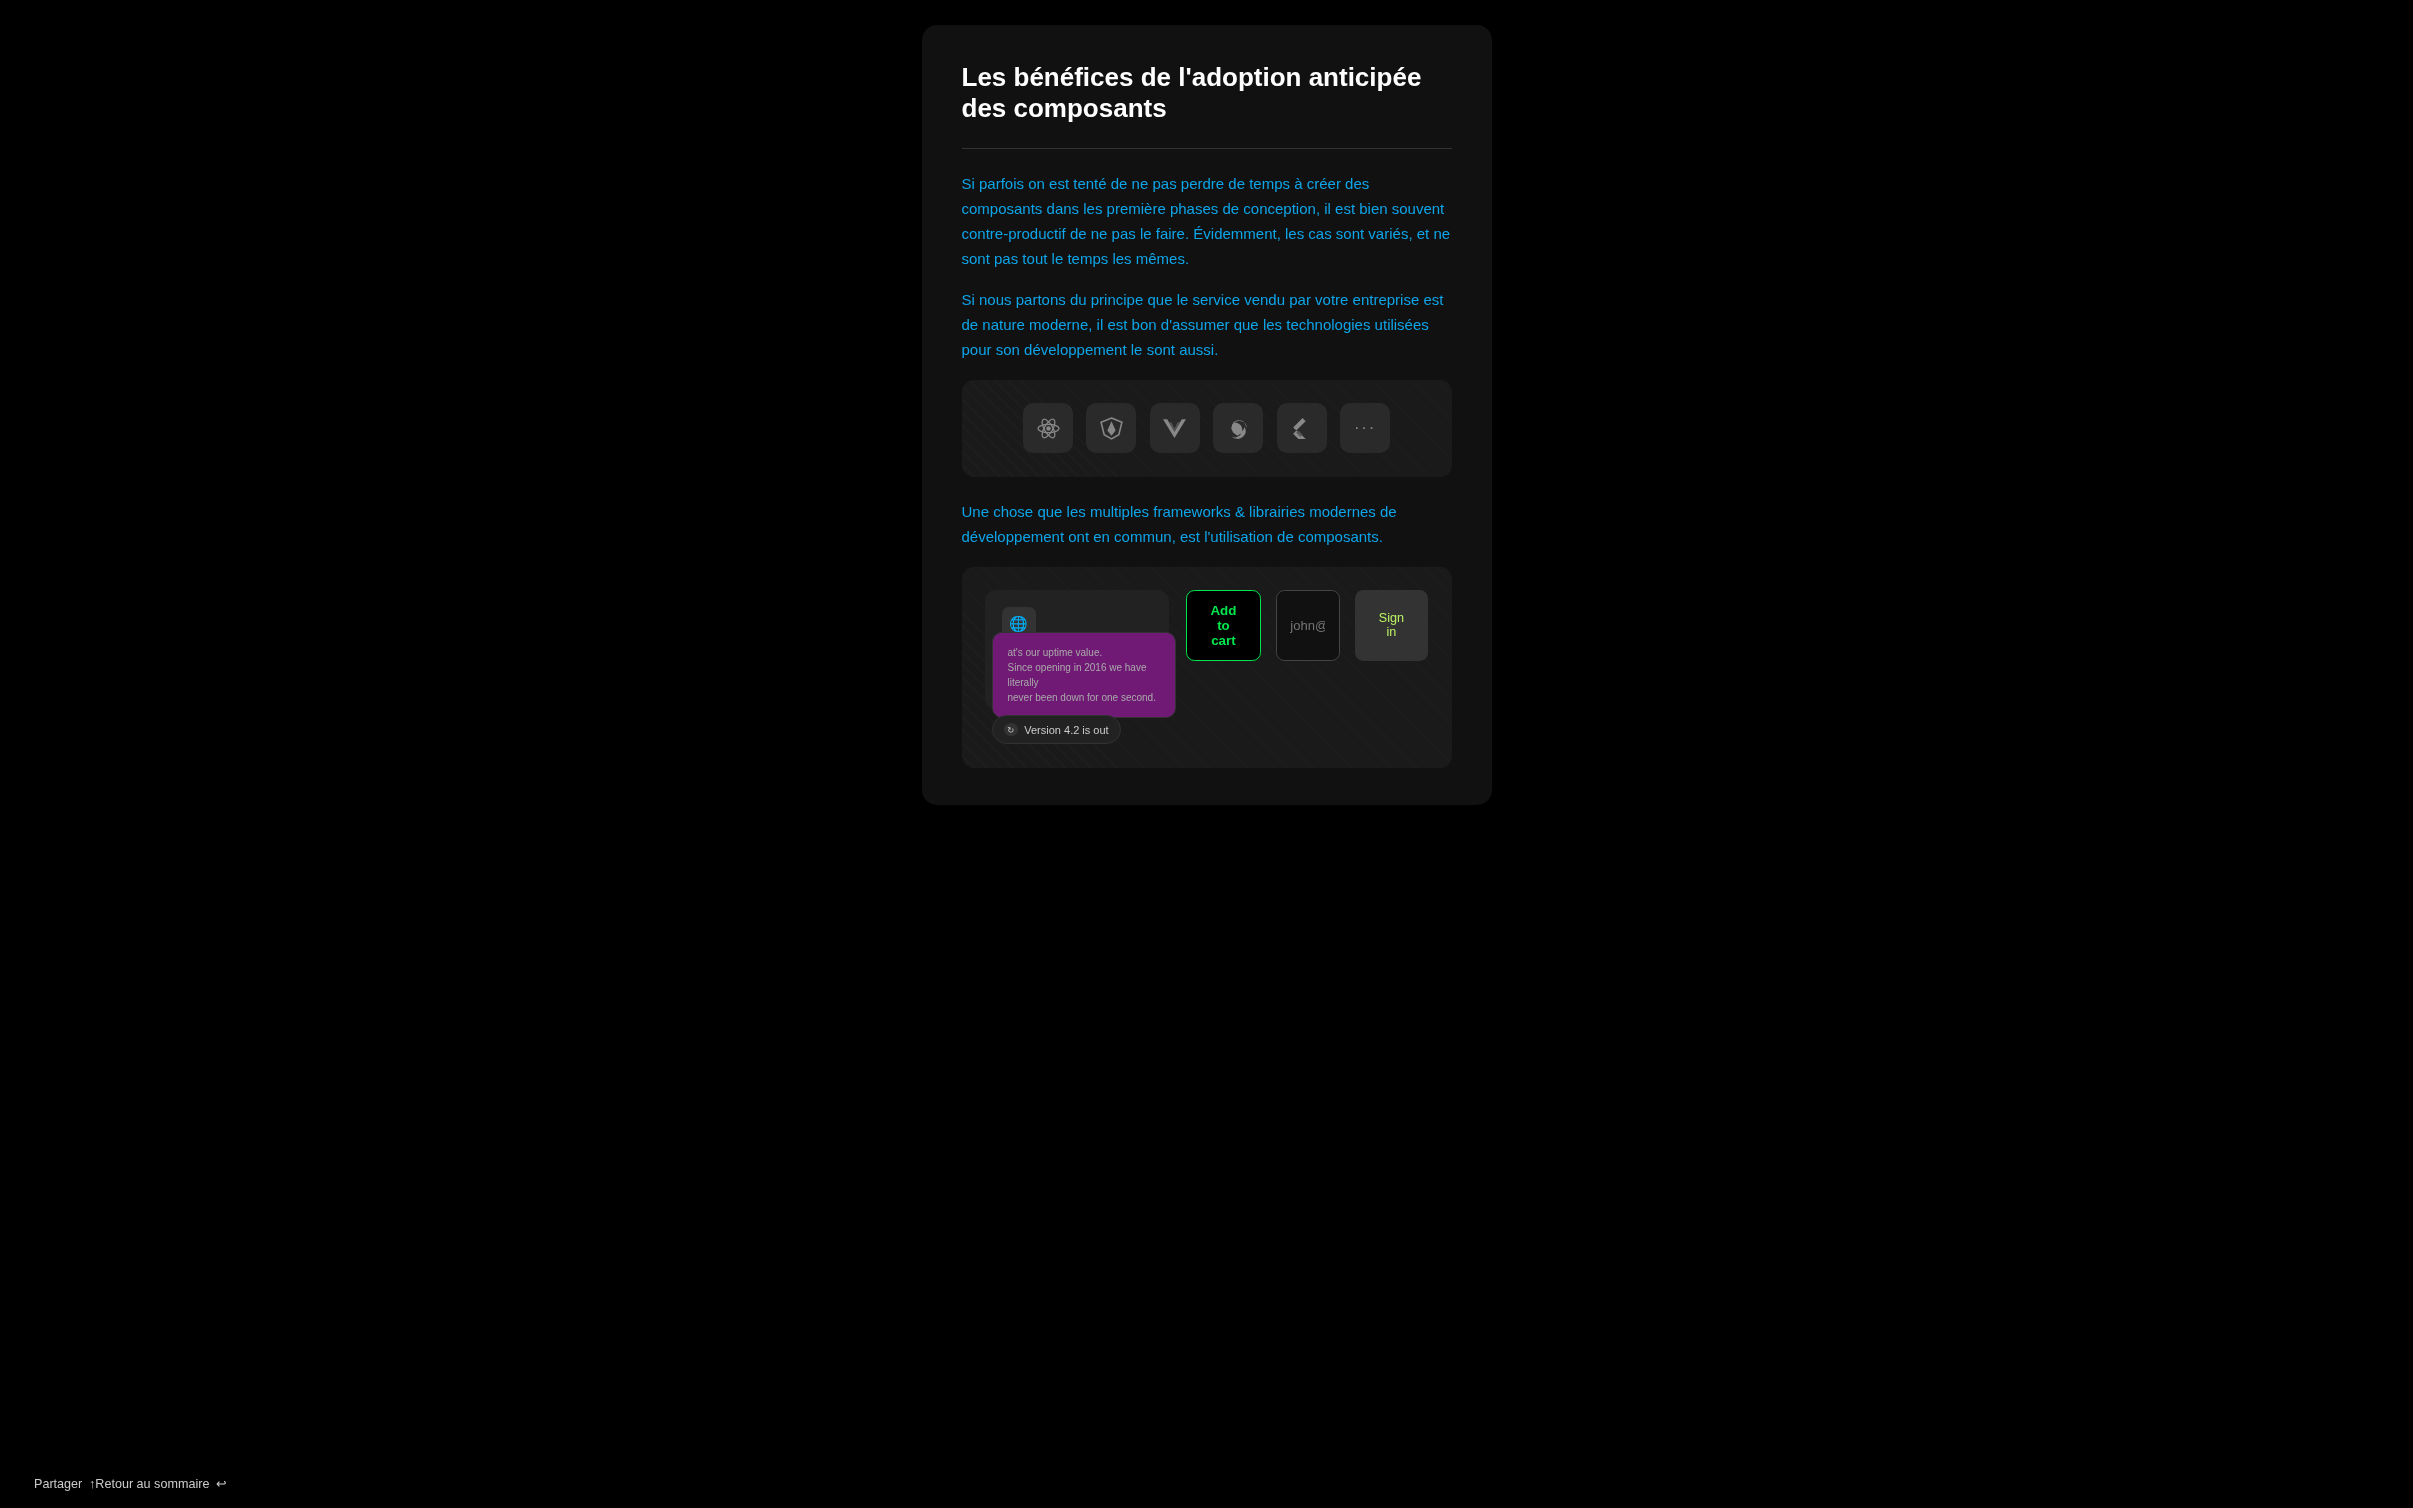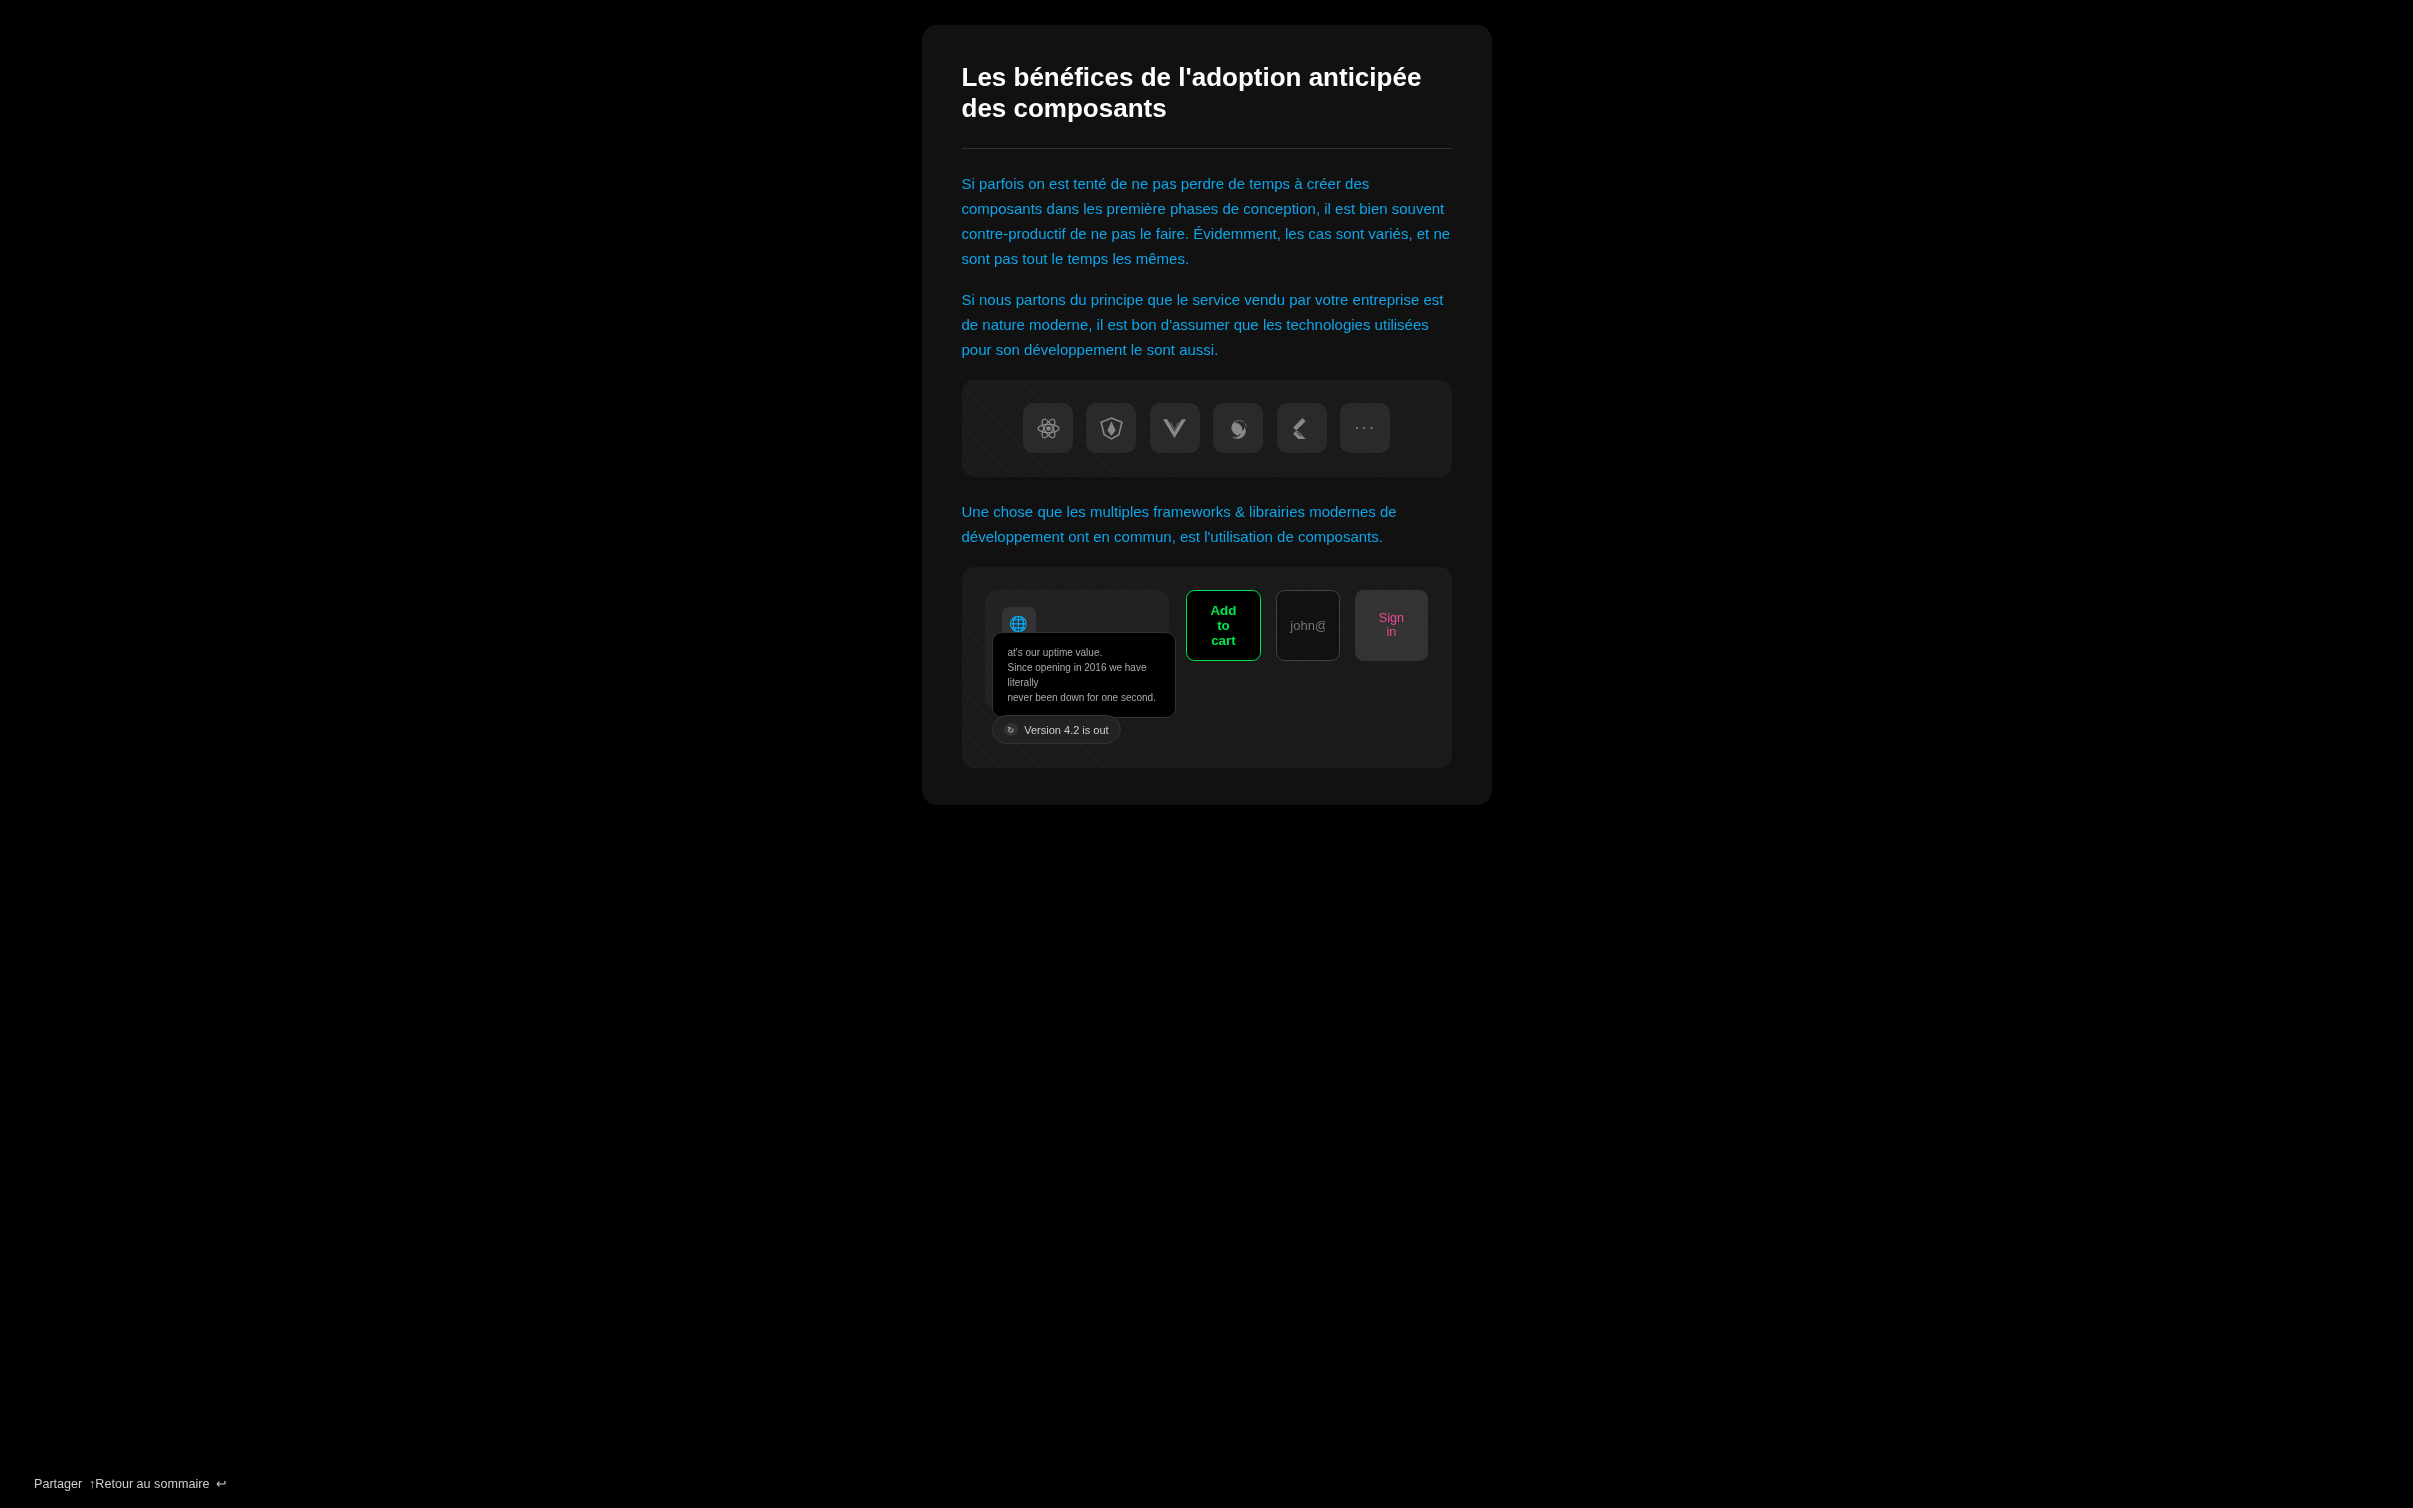--- a/index.html
+++ b/index.html
@@ -180,21 +180,21 @@
       border: 0.8px solid #444;
       border-radius: 8.4px;
       padding: 11.7px 13.4px;
       font-size: 13px;
       color: #ccc;
       width: 100%;
     }
 
     .sign-in-btn {
       background: #333;
-      color: #ec4899;
+      color: #bef264;
       border: none;
       border-radius: 8.4px;
       padding: 11.7px 20px;
       font-size: 12.6px;
       font-weight: 500;
       cursor: pointer;
       width: 100%;
       text-align: center;
     }
 
@@ -224,21 +224,21 @@
       align-items: center;
       justify-content: center;
       font-size: 8.4px;
     }
 
     
     .tooltip-box {
       position: absolute;
       bottom: 50px;
       left: 30px;
-      background: #000000;
+      background: #701a75;
       border: 0.8px solid #333;
       border-radius: 10px;
       padding: 11.7px 15px;
       width: 184px;
       font-size: 10px;
       color: #aaa;
       line-height: 1.5;
       z-index: 2;
     }
 

